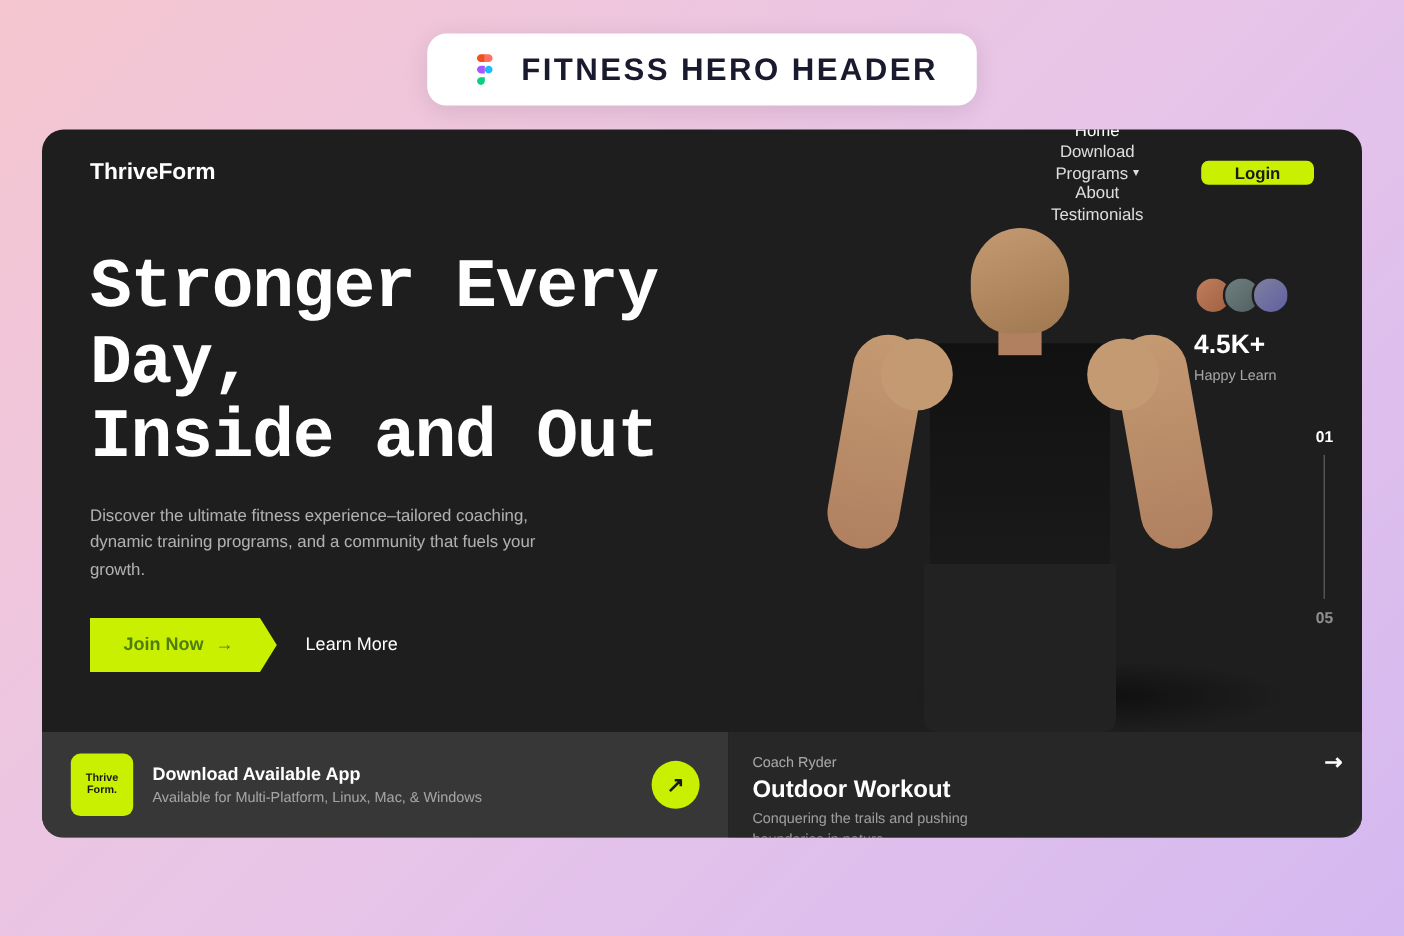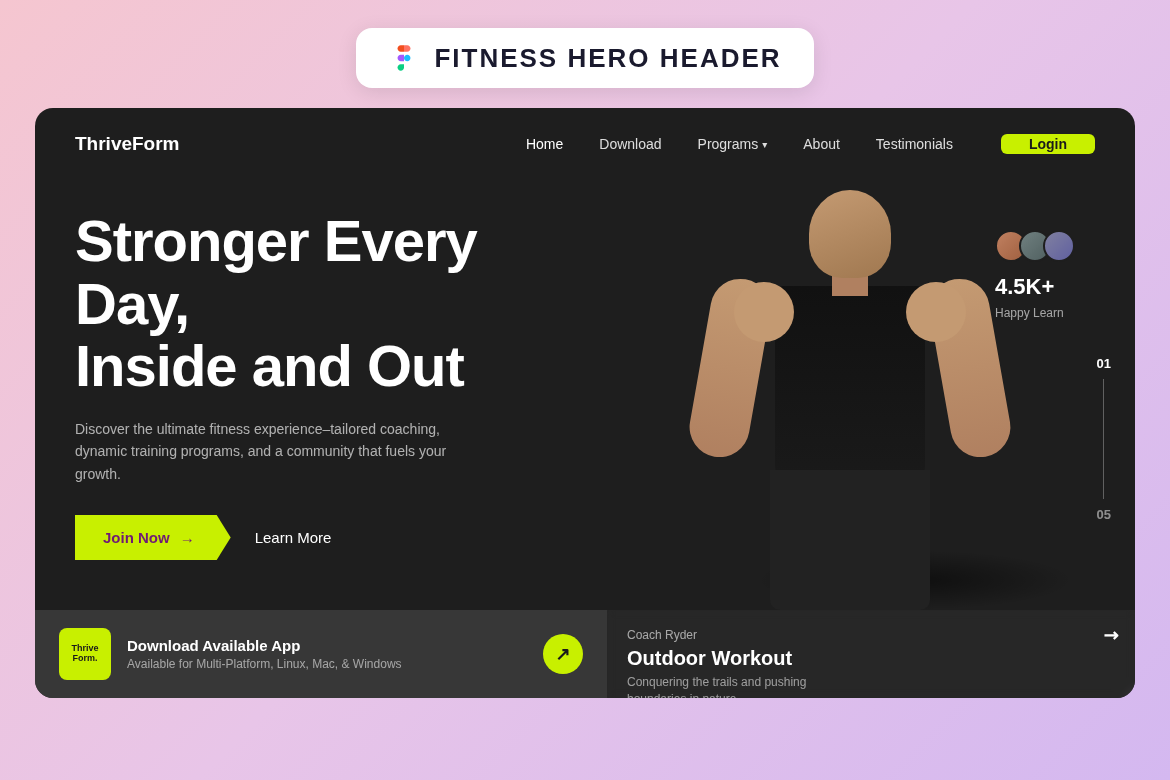--- a/index.html
+++ b/index.html
@@ -63,22 +63,22 @@
     }
     .nav-logo {
       font-size: 19px;
       font-weight: 800;
       color: white;
       margin-right: auto;
     }
     .nav-links {
       display: flex;
       align-items: center;
-      gap: 36px;
       list-style: none;
+      flex-direction: column;
     }
     .nav-links li a {
       color: rgba(255,255,255,0.85);
       text-decoration: none;
       font-size: 14px;
       font-weight: 400;
     }
     .nav-links li a.active {
       color: white;
       font-weight: 500;
@@ -114,38 +114,39 @@
       z-index: 5;
       max-width: 520px;
     }
     .hero-heading {
       font-size: 58px;
       font-weight: 900;
       color: white;
       line-height: 1.08;
       margin-bottom: 20px;
       letter-spacing: -1px;
+      font-family: Liberation Mono, monospace;
     }
     .hero-sub {
       font-size: 14px;
       color: rgba(255,255,255,0.65);
       line-height: 1.6;
       max-width: 380px;
       margin-bottom: 30px;
     }
 
     
     .hero-buttons {
       display: flex;
       align-items: center;
       gap: 24px;
     }
     .btn-join {
       background: #c8f000;
-      color: #701a75;
+      color: #4d7c0f;
       border: none;
       padding: 14px 28px;
       font-size: 15px;
       font-weight: 700;
       cursor: pointer;
       display: flex;
       align-items: center;
       gap: 10px;
       clip-path: polygon(0 0, calc(100% - 14px) 0, 100% 50%, calc(100% - 14px) 100%, 0 100%);
       padding-right: 36px;

